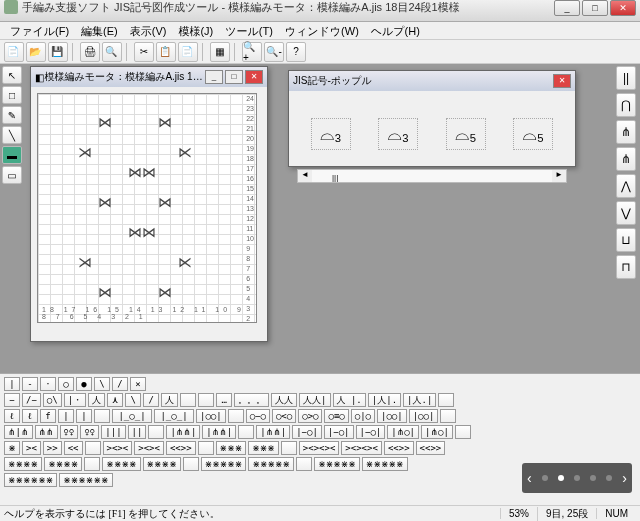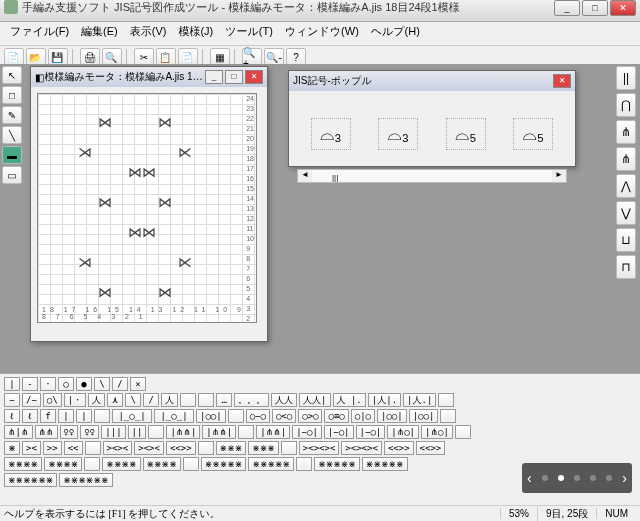--- a/index.html
+++ b/index.html
@@ -3,21 +3,21 @@
 <meta charset="utf-8">
 <style>
 * { box-sizing: border-box; margin: 0; padding: 0; }
 body { font-family: "MS UI Gothic", sans-serif; font-size: 11px; background: #e8e8e8; width: 640px; height: 521px; overflow: hidden; position: relative; }
 .titlebar { height: 22px; background: linear-gradient(#f0f0f0,#d8d8d8); display: flex; align-items: flex-start; padding: 0 4px; border-bottom: 1px solid #aaa; }
 .titlebar .icon { width: 14px; height: 14px; background: #8a8; border-radius: 2px; margin-right: 4px; }
 .titlebar .title { flex: 1; font-size: 11px; color: #333; }
 .winbtns { display: flex; gap: 2px; }
 .winbtn { width: 26px; height: 16px; border: 1px solid #888; border-radius: 2px; background: linear-gradient(#f8f8f8,#ddd); font-size: 9px; text-align: center; line-height: 14px; cursor: pointer; }
 .winbtn.close { background: linear-gradient(#e77,#c33); color: #fff; }
-.menubar { height: 24px; background: #f0f0f0; display: flex; padding: 0 4px; border-bottom: 1px solid #ccc; }
+.menubar { height: 18px; background: #f0f0f0; display: flex; padding: 0 4px; border-bottom: 1px solid #ccc; }
 .menuitem { padding: 2px 6px; font-size: 11px; cursor: pointer; }
 .toolbar { height: 24px; background: #f0f0f0; display: flex; align-items: center; padding: 2px 4px; gap: 2px; border-bottom: 1px solid #ccc; }
 .tbtn { width: 20px; height: 20px; border: 1px solid #bbb; background: linear-gradient(#fff,#e8e8e8); border-radius: 2px; display: flex; align-items: center; justify-content: center; font-size: 10px; cursor: pointer; }
 .tsep { width: 4px; height: 18px; border-left: 1px solid #bbb; margin: 0 2px; }
 .workspace { position: absolute; top: 64px; left: 0; right: 0; bottom: 148px; background: #9a9a9a; }
 .lefttools { position: absolute; left: 2px; top: 2px; width: 22px; display: flex; flex-direction: column; gap: 2px; }
 .lefttools .tbtn { width: 20px; height: 18px; }
 .lefttools .tbtn.sel { background: #4a8; }
 .righttools { position: absolute; right: 2px; top: 2px; width: 22px; display: flex; flex-direction: column; gap: 3px; }
 .righttools .tbtn { width: 20px; height: 24px; font-size: 12px; }

